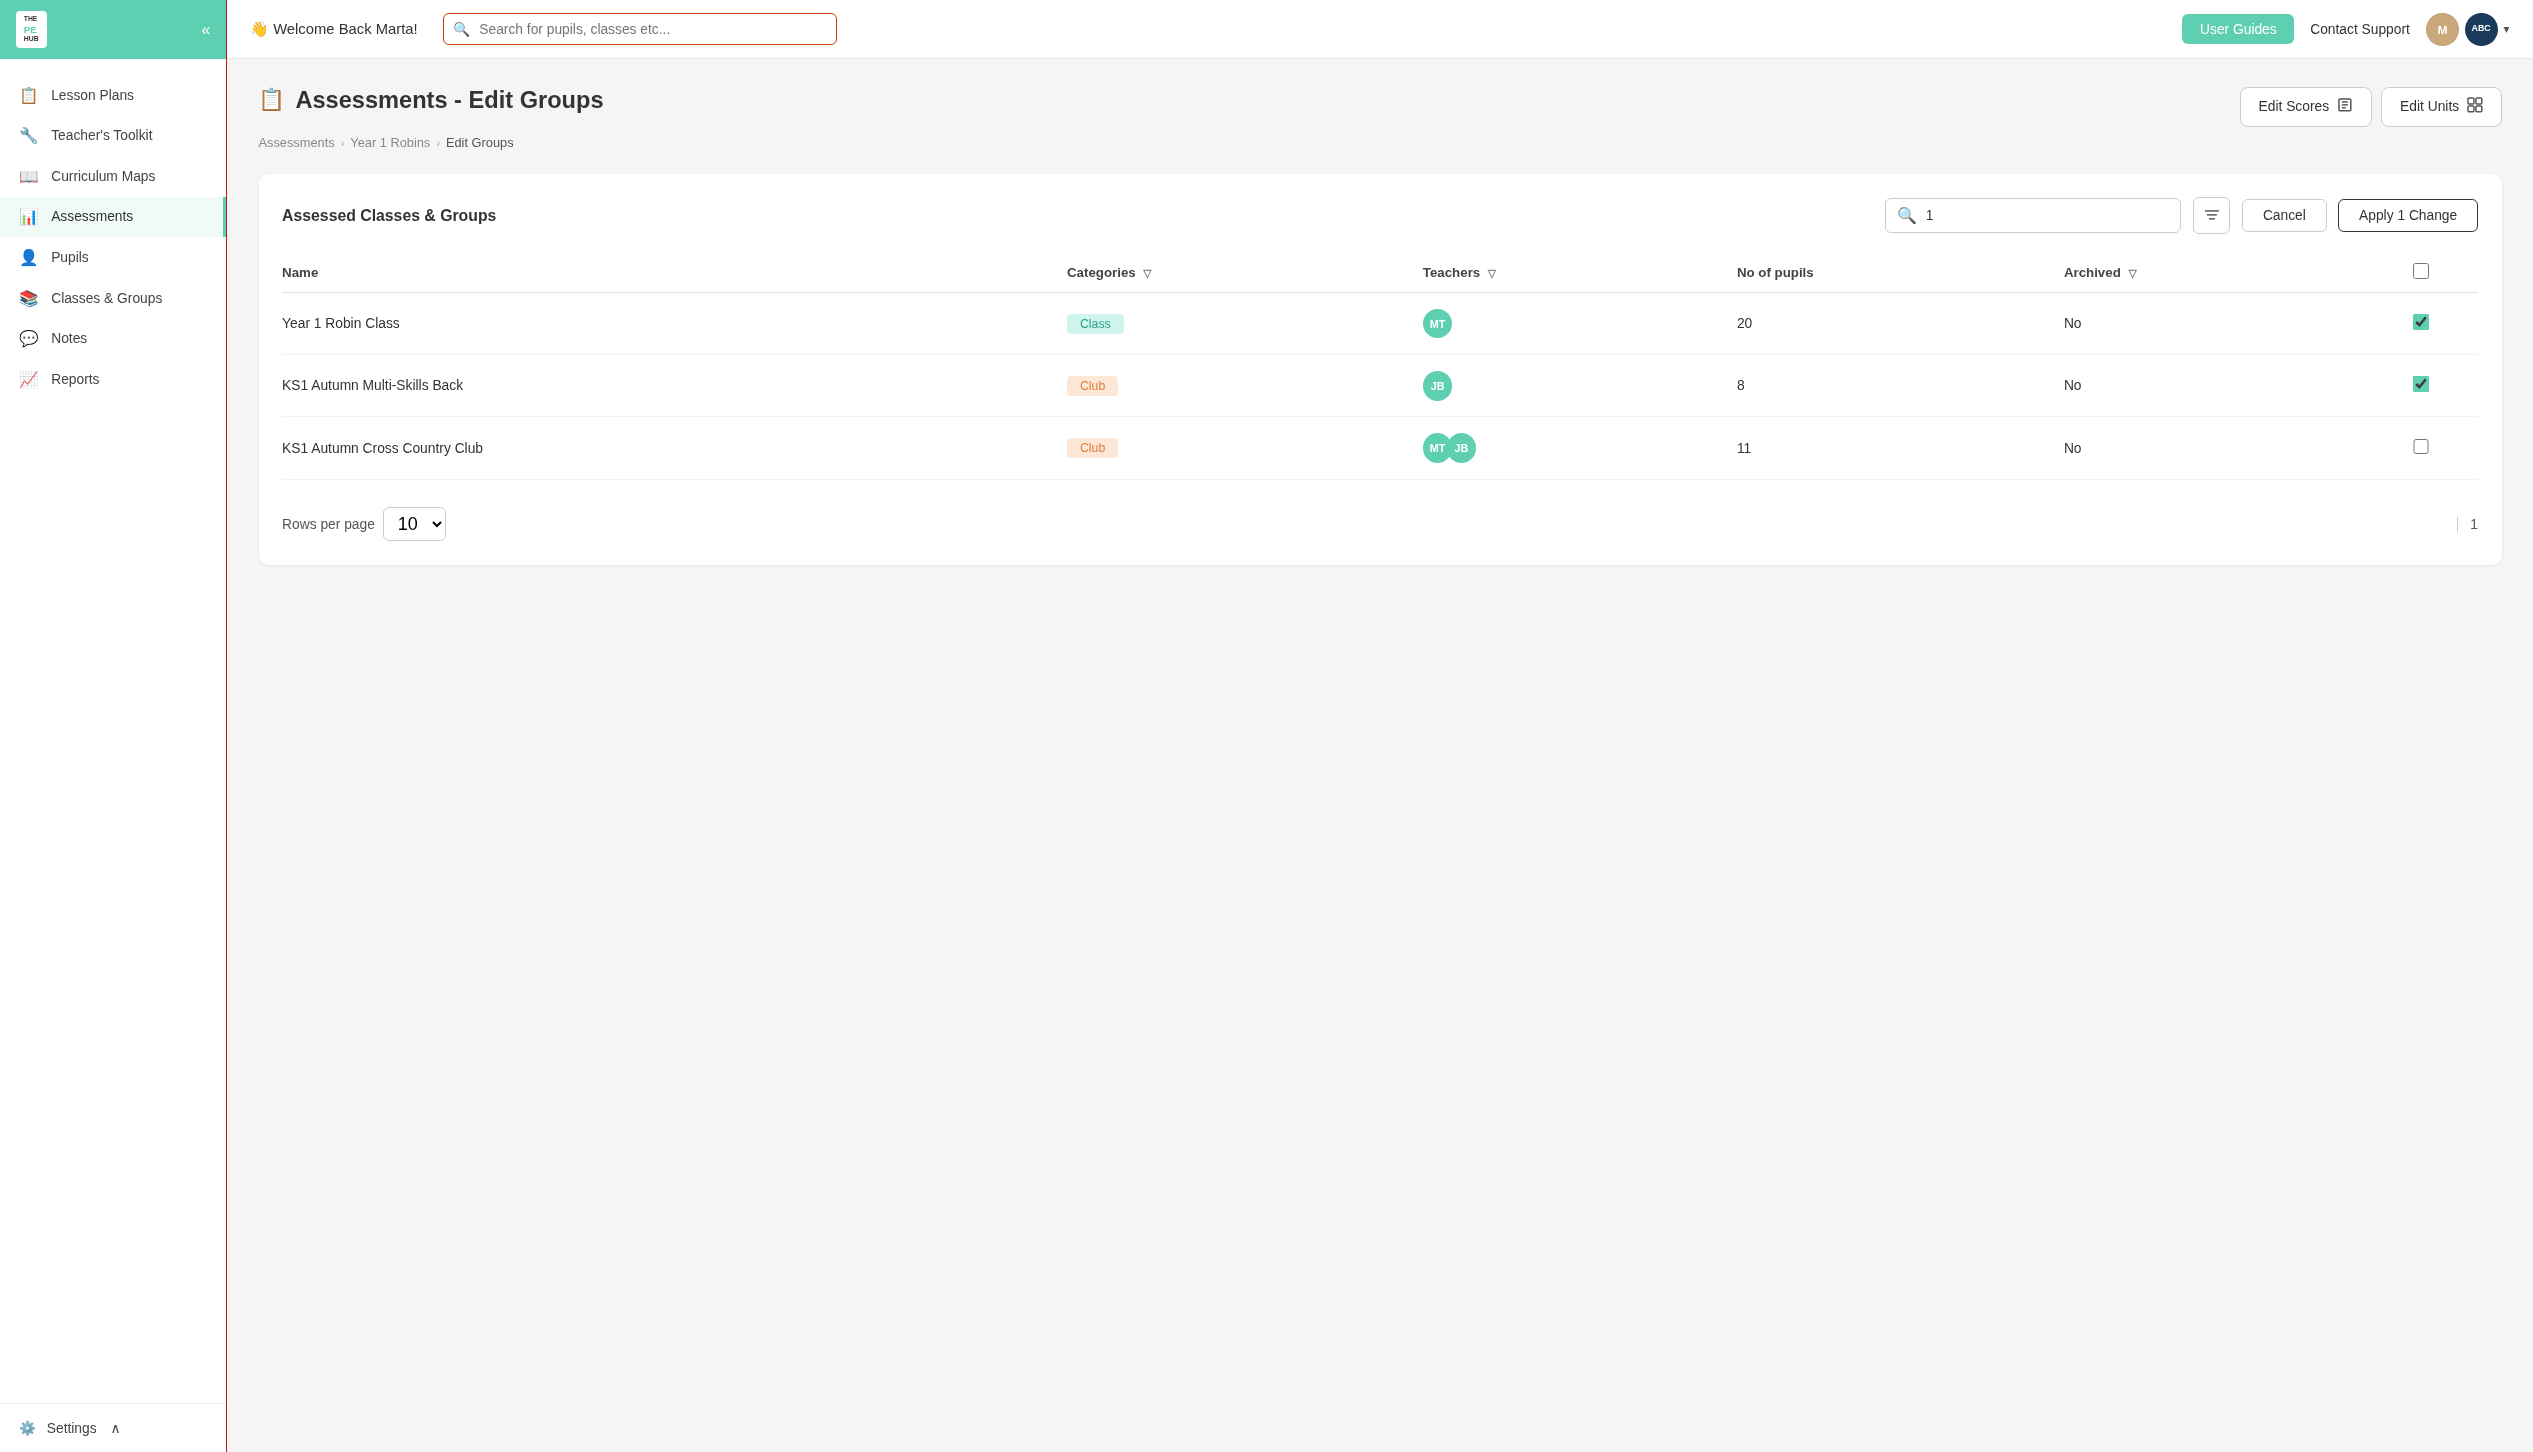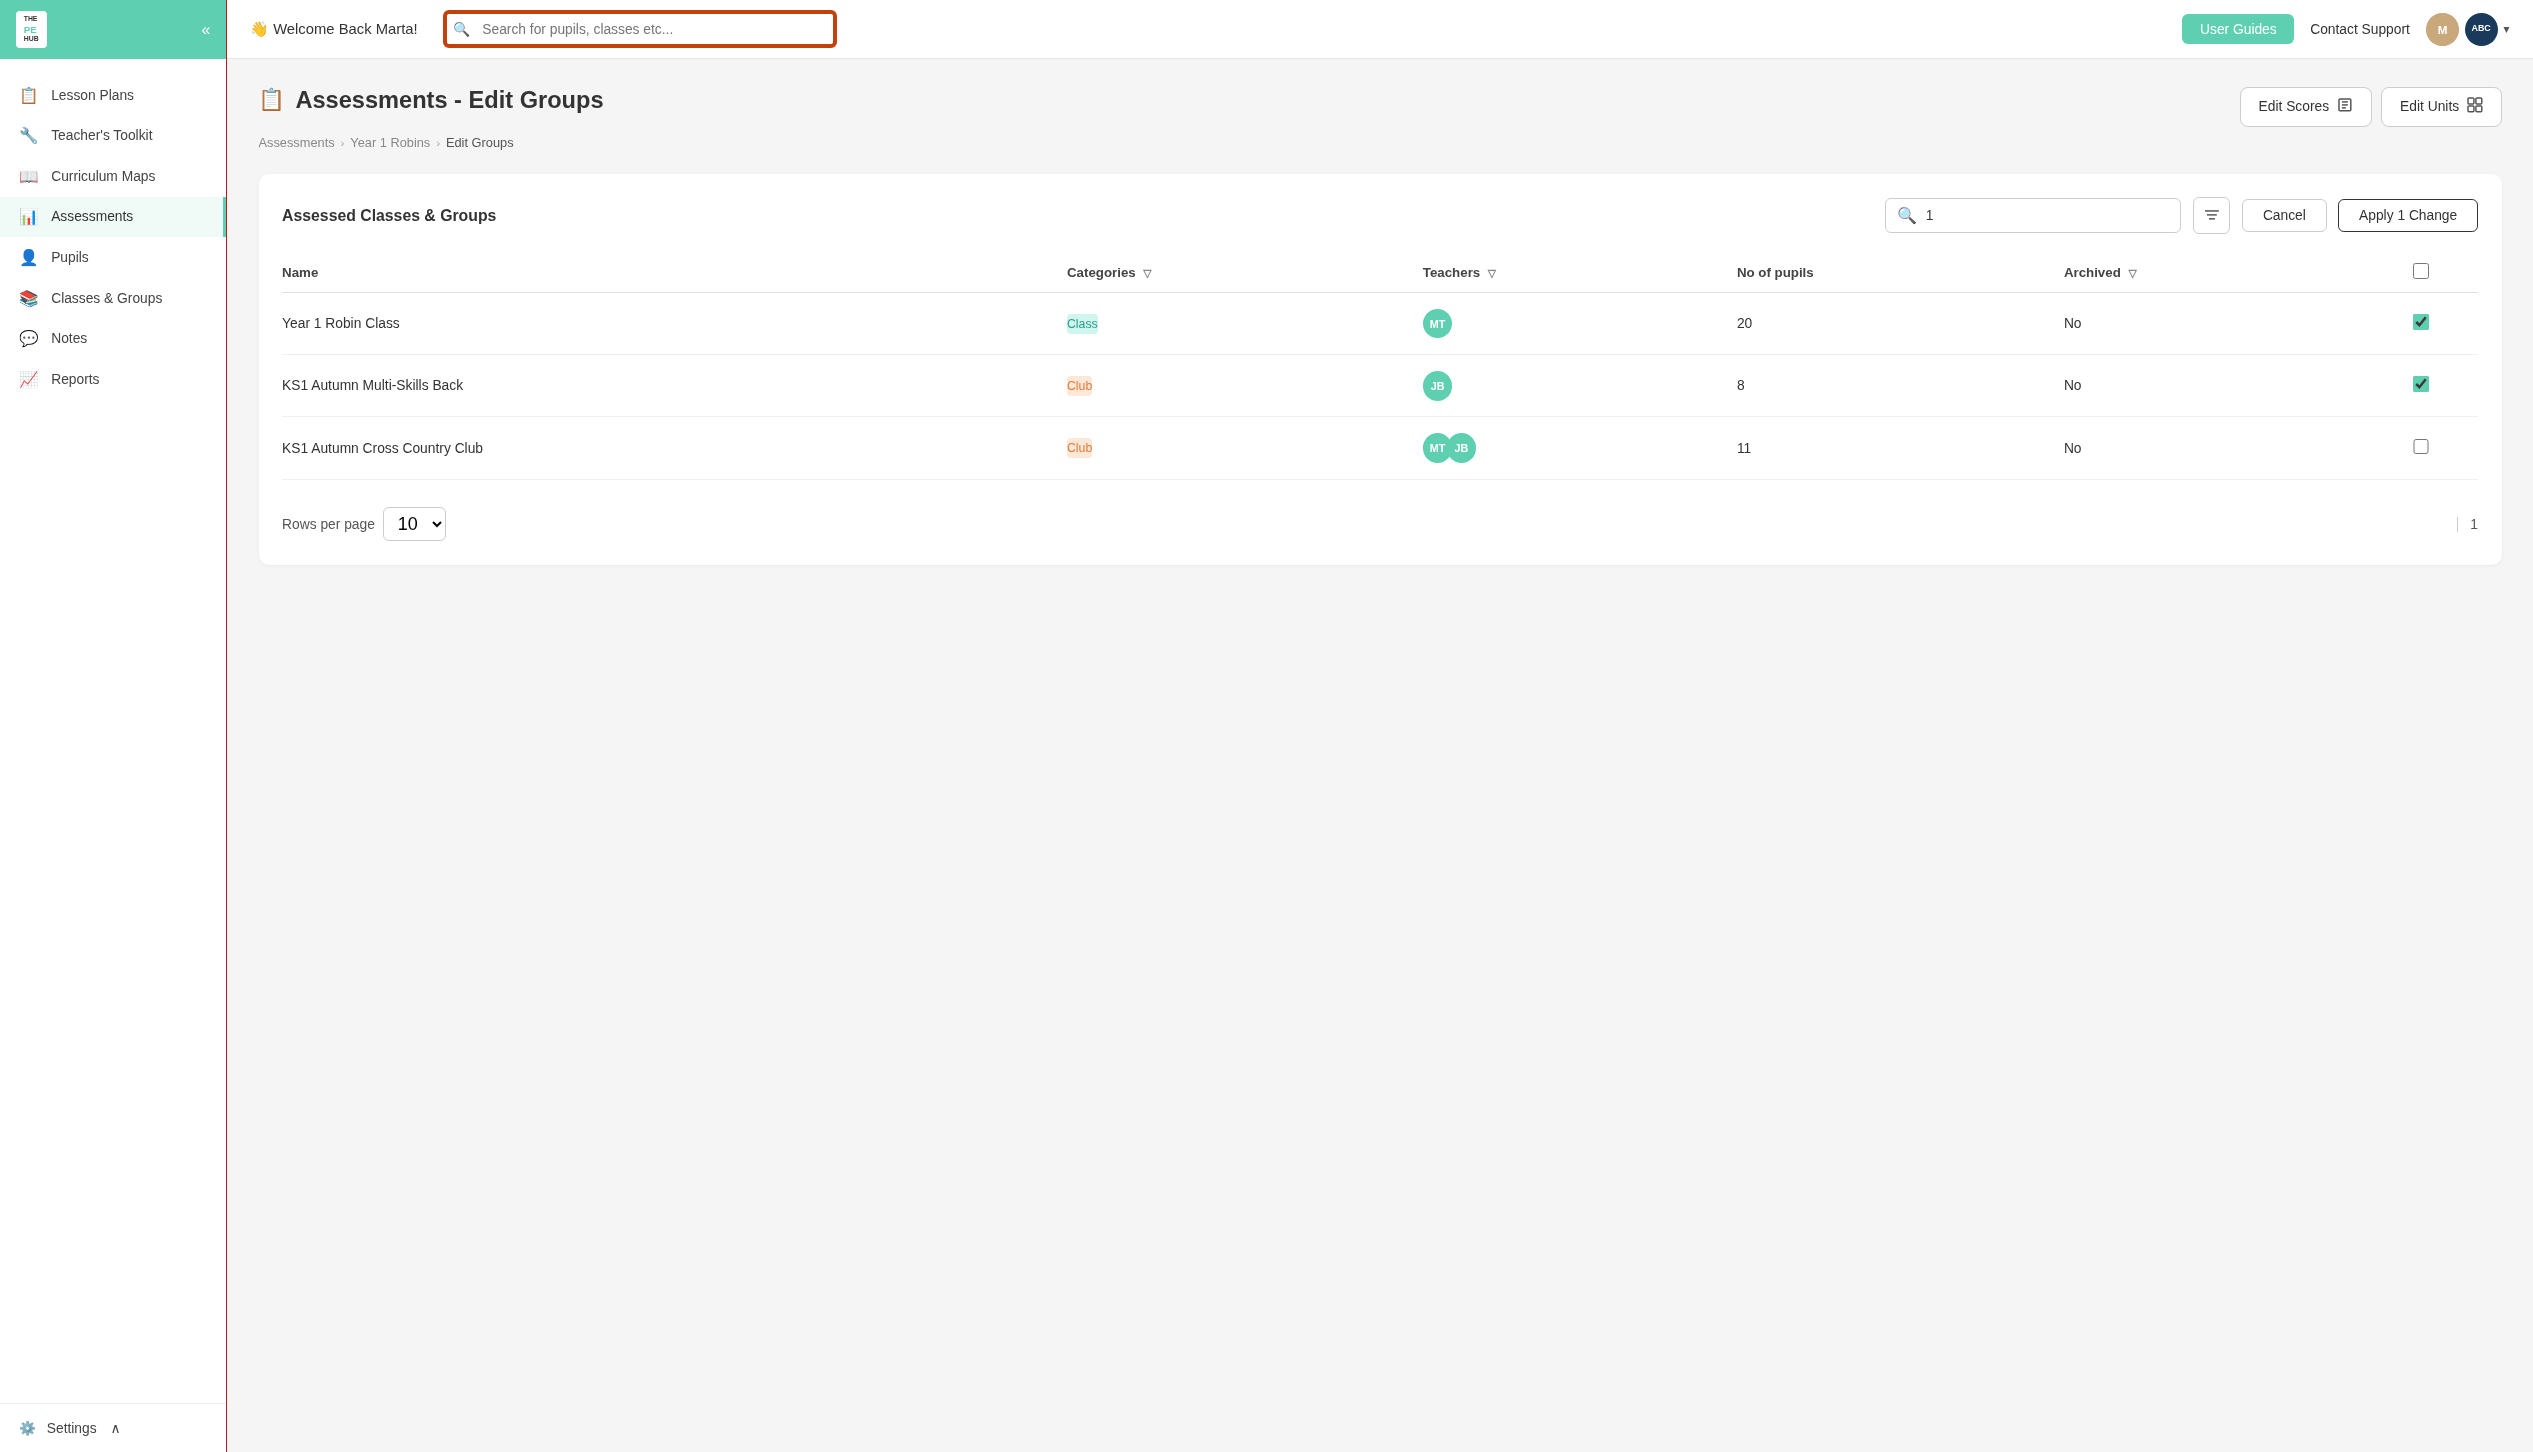--- a/index.html
+++ b/index.html
@@ -101,21 +101,21 @@
     }
     .search-bar {
       flex: 1;
       max-width: 394px;
       margin-left: 9.9px;
       position: relative;
     }
     .search-bar input {
       width: 100%;
       padding: 7.9px 13.8px 7.9px 35px;
-      border: 4px solid #c2410c;
+      border: 1px solid #c2410c;
       border-radius: 5.9px;
       font-size: 13.8px;
       color: #999;
       outline: none;
     }
     .search-icon-pos {
       position: absolute;
       left: 9.9px;
       top: 50%;
       transform: translateY(-50%);
@@ -315,21 +315,21 @@
     th .filter-icon { font-size: 10.8px; color: #888; margin-left: 3.9px; }
     td {
       padding: 15.8px 11.8px 15.8px 0;
       font-size: 13.8px;
       color: #333;
       border-bottom: 1px solid #f0f0f0;
       vertical-align: middle;
     }
     .category-badge {
       display: inline-block;
-      padding: 3px 0;
+      padding: 3px 13px;
       border-radius: 3.9px;
       font-size: 12.3px;
       font-weight: 500;
     }
     .badge-class { background: #d0f5ec; color: #2a9d8f; }
     .badge-club { background: #fde8d8; color: #e07b3a; }
     .teacher-avatar {
       width: 29.6px;
       height: 29.6px;
       border-radius: 50%;

